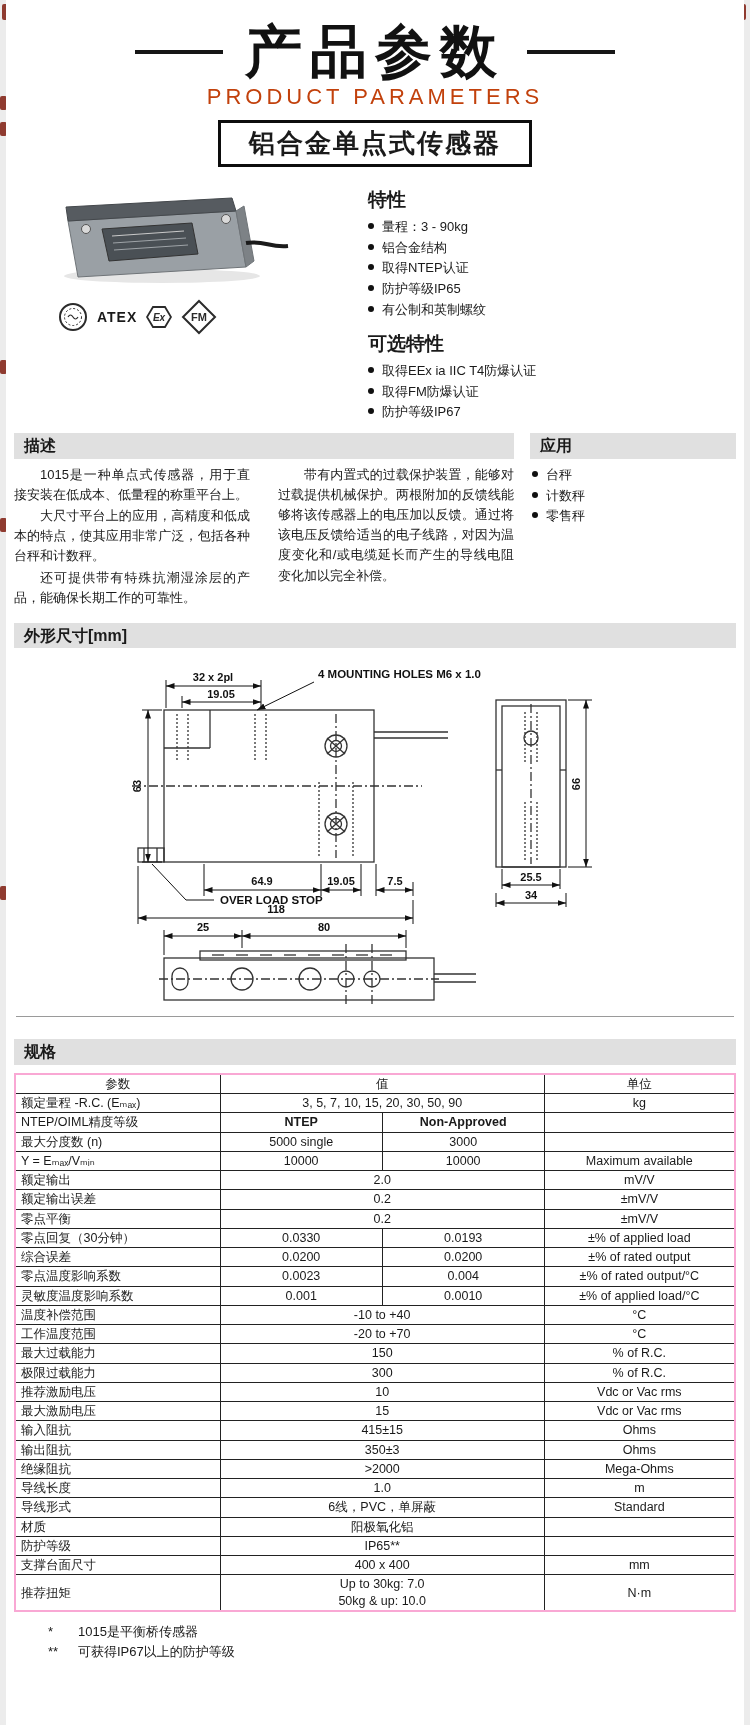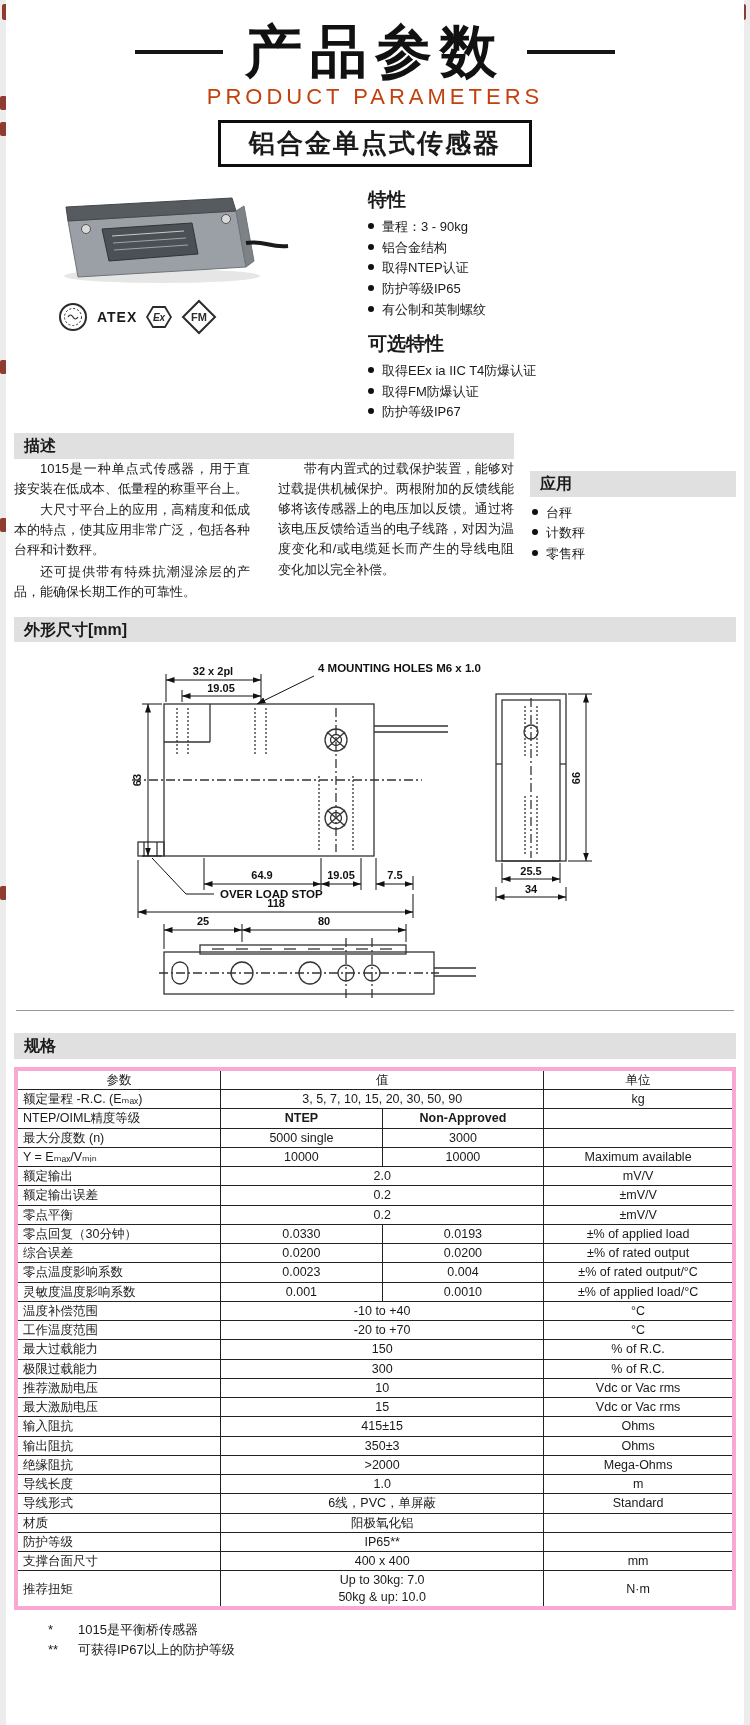--- a/index.html
+++ b/index.html
@@ -27,23 +27,23 @@
   .list-heading { font-size:19px; font-weight:700; margin:2px 0 4px 0; }
   ul.dotlist { list-style:none; }
   ul.dotlist li { font-size:13px; line-height:1.6; }
   ul.dotlist li::before { content:""; display:inline-block; width:6px; height:6px; background:#111; border-radius:50%; margin-right:8px; vertical-align:2px; }
   .opt-heading { margin-top:10px; }
 
   
   .bar { background:#e0e0e0; font-size:16px; font-weight:700; padding:2px 10px; line-height:1.35; }
 
   
-  .desc-section { display:flex; gap:16px; margin-top:10px;align-items:center; }
+  .desc-section { display:flex; gap:16px; margin-top:10px; }
   .desc-block { width:500px; }
-  .desc-cols { display:flex; gap:28px; }
+  .desc-cols { display:flex; gap:28px; margin-top:6px; }
   .desc-col { flex:1; }
   .desc-col p { font-size:13px; line-height:1.55; text-indent:2em; margin-bottom:1px; text-align:justify; }
   .app-block { flex:1; }
   .app-block ul { margin-top:6px; padding-left:2px; }
   .app-block li { font-size:13.5px; line-height:1.8; }
 
   
   .dims-section { margin-top:14px; }
   .dims-svg { display:block; margin-top:4px; }
   svg text.dim { font-size:11px; font-weight:700; fill:#111; }
@@ -52,21 +52,21 @@
   .divider { border-top:1px solid #9a9a9a; margin:12px 2px 14px 2px; }
 
   
   .specs-section { margin-top:22px; }
   table.specs { width:100%; border-collapse:collapse; margin-top:8px; font-size:12.5px; }
   table.specs th, table.specs td { border:1px solid #222; padding:1px 5px; line-height:1.3; }
   table.specs th { font-weight:400; text-align:center; }
   table.specs td.p { text-align:left; }
   table.specs td.v, table.specs td.u { text-align:center; white-space:pre-line; }
   table.specs .b { font-weight:700; }
-  table.specs { border:4px solid #f9a8d4; }
+  table.specs { border:2px solid #f9a8d4; }
 
   .footnotes { margin-top:10px; padding-left:34px; }
   .footnote { font-size:13px; line-height:1.55; display:flex; }
   .footnote .mk { width:30px; }
 </style>
 </head>
 <body>
 
 <div class="canvas">
   <div class="edge-mark" style="left:2px;top:4px;width:10px;height:16px;"></div>

